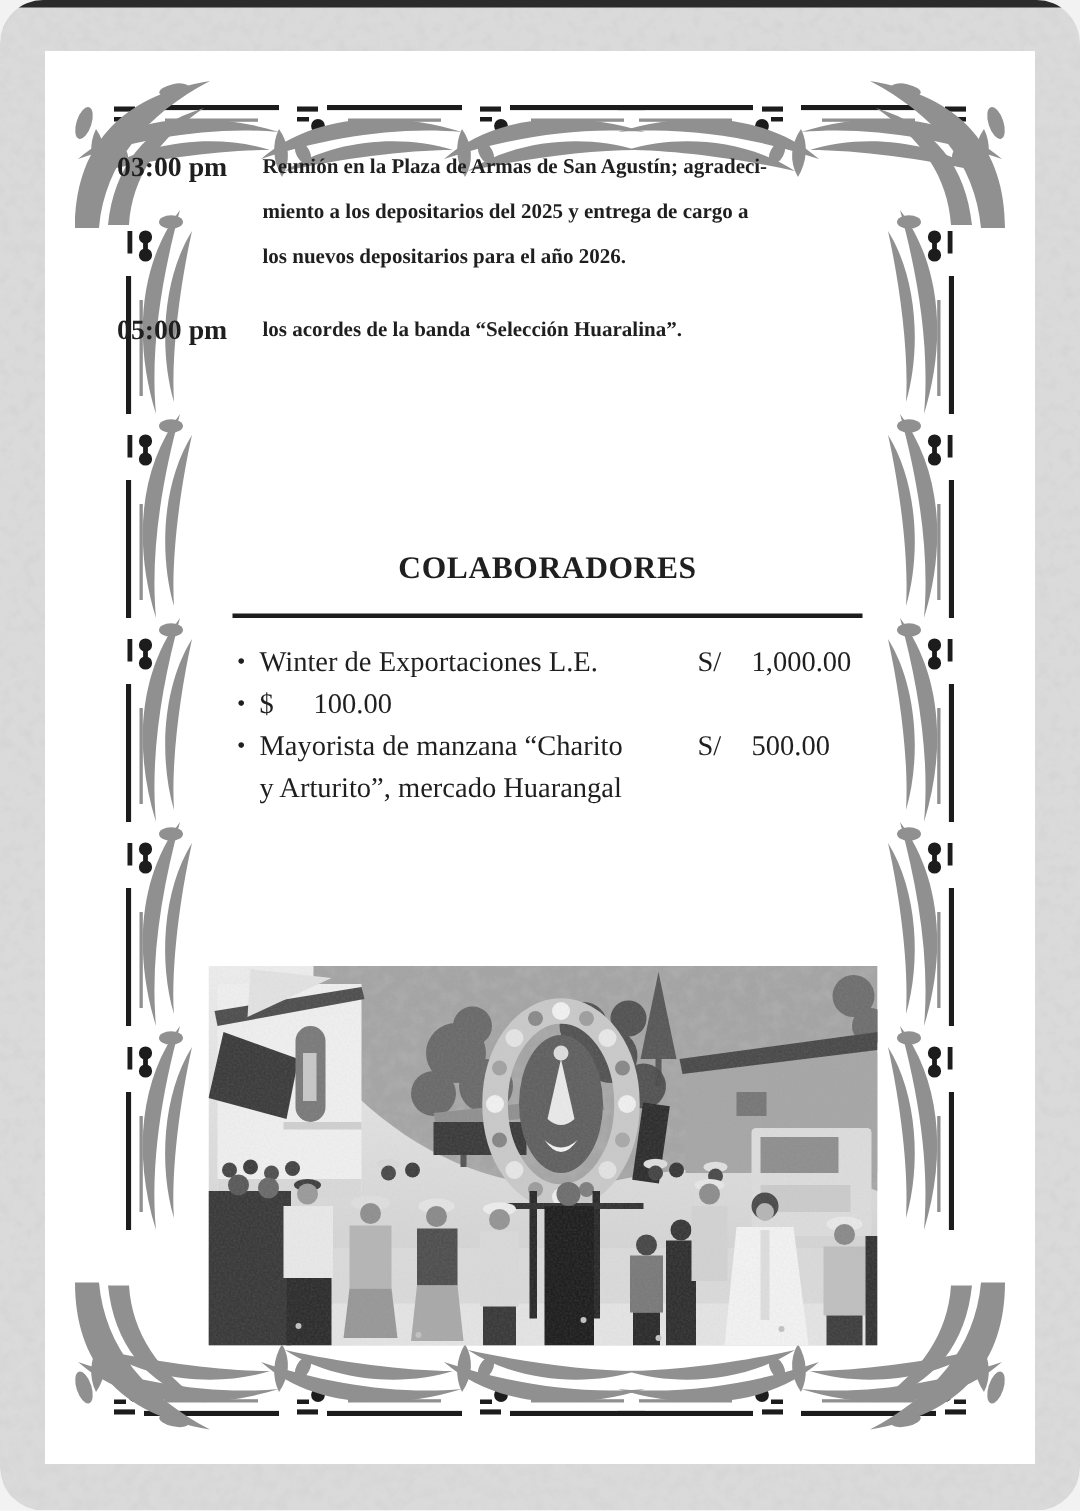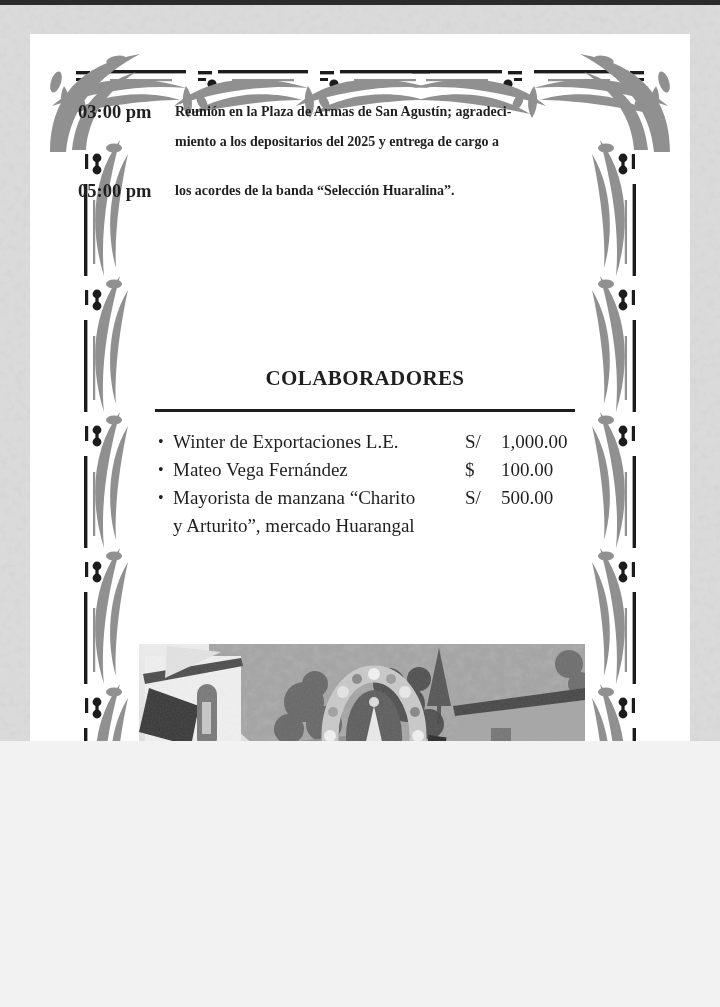--- a/index.html
+++ b/index.html
@@ -1,19 +1,19 @@
 <!DOCTYPE html>
 <html><head>
 <meta charset="utf-8">
 <style>
   html,body{margin:0;padding:0;background:#f2f2f2;}
   .page{
-    position:relative;width:720px;height:741px;margin:0 auto;
+    position:relative;width:720px;height:1007px;margin:0 auto;
     background:#ffffff;overflow:hidden;
-    font-family:"Liberation Serif", serif;color:#1f1f1f;
+    font-family:"Liberation Serif", serif;color:#1f1f1f;border-radius:29px;
   }
   .border-layer{position:absolute;left:0;top:0;width:720px;height:1007px;pointer-events:none;}
   .content{position:absolute;left:0;top:0;width:720px;height:1007px;}
 
   
   .schedule{position:absolute;left:78px;top:97px;width:580px;}
   .schedule-item{display:flex;margin-bottom:19px;}
   .schedule-time{width:97px;flex:0 0 97px;font-weight:bold;font-size:18.5px;line-height:30px;}
   .schedule-desc{font-weight:bold;font-size:14px;line-height:30px;white-space:nowrap;}
 
@@ -113,20 +113,21 @@
   </svg>
 
   <div class="content">
 
     <div class="schedule">
       <div class="schedule-item">
         <div class="schedule-time">03:00 pm</div>
         <div class="schedule-desc">
           <div>Reunión en la Plaza de Armas de San Agustín; agradeci-</div>
           <div>miento a los depositarios del 2025 y entrega de cargo a</div>
+          <div>los nuevos depositarios para el año 2026.</div>
         </div>
       </div>
       <div class="schedule-item">
         <div class="schedule-time">05:00 pm</div>
         <div class="schedule-desc">
           <div>los acordes de la banda “Selección Huaralina”.</div>
         </div>
       </div>
     </div>
 
@@ -138,23 +139,20 @@
           <div class="colab-bullet">•</div>
           <div class="colab-name">
             <div>Winter de Exportaciones L.E.</div>
           </div>
           <div class="colab-currency">S/</div>
           <div class="colab-amount">1,000.00</div>
         </div>
 
         <div class="colab-row">
           <div class="colab-bullet">•</div>
-          <div class="colab-name">
-            <div>Mateo Vega Fernández</div>
-          </div>
           <div class="colab-currency">$</div>
           <div class="colab-amount">100.00</div>
         </div>
 
         <div class="colab-row">
           <div class="colab-bullet">•</div>
           <div class="colab-name">
             <div>Mayorista de manzana “Charito</div>
             <div>y Arturito”, mercado Huarangal</div>
           </div>

